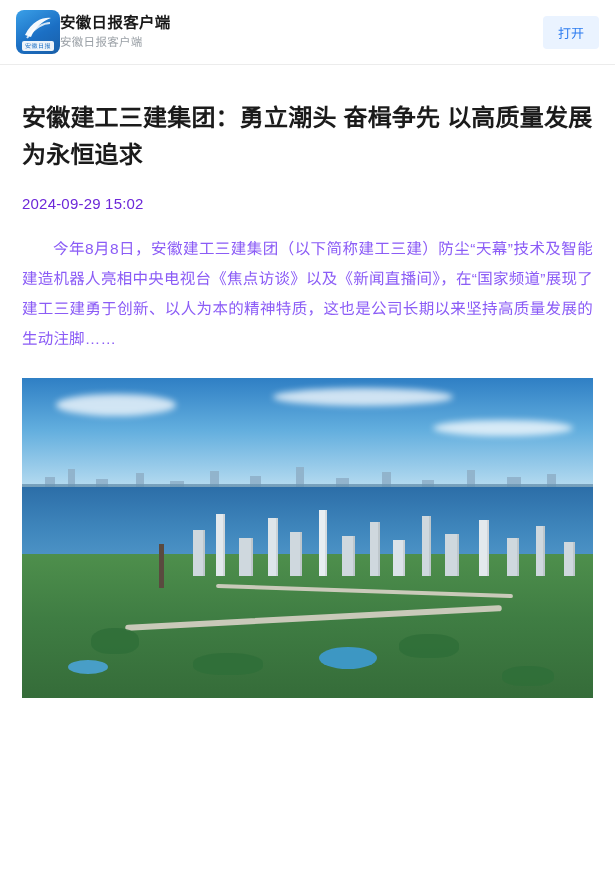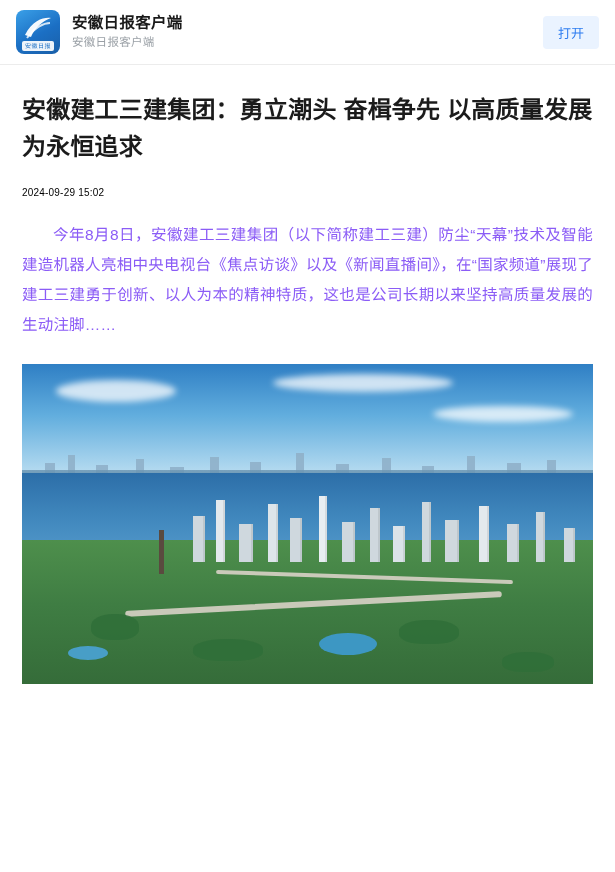--- a/index.html
+++ b/index.html
@@ -49,21 +49,21 @@
     background: rgba(255,255,255,0.92);
     border-radius: 2px;
     color: #1b6fc4;
     font-size: 6px;
     line-height: 10px;
     text-align: center;
     letter-spacing: 0.5px;
     font-family: "Liberation Serif", "DejaVu Serif", serif;
   }
   .apptext {
-    margin-left: 12px;
+    margin-left: 0;
     display: flex;
     flex-direction: column;
     justify-content: center;
     flex: 1 1 auto;
     min-width: 0;
   }
   .apptitle {
     font-size: 15.5px;
     font-weight: bold;
     color: #1a1a1a;
@@ -98,26 +98,26 @@
   
   .article {
     padding: 0 22px;
     box-sizing: border-box;
   }
   .headline {
     font-size: 24px;
     line-height: 37px;
     font-weight: bold;
     color: #1b1b1b;
-    margin: 26px 0 0 0;
+    margin: 34px 0 0 0;
     letter-spacing: 0.2px;
   }
   .timestamp {
-    font-size: 10px;
-    color: #000000;
+    font-size: 15px;
+    color: #6d28d9;
     margin-top: 22px;
     letter-spacing: 0.2px;
   }
   .para {
     font-size: 15.5px;
     line-height: 30px;
     color: #8b5cf6;
     margin: 22px 0 0 0;
     text-align: justify;
     text-indent: 2em;

